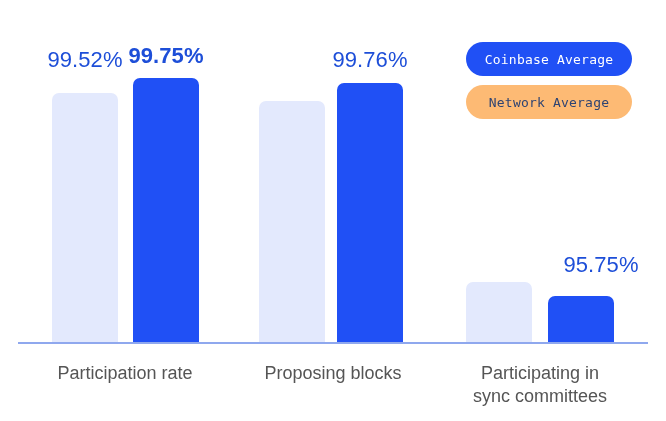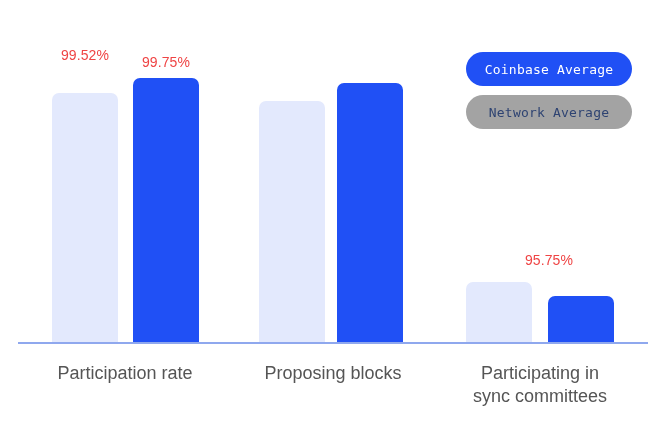--- a/index.html
+++ b/index.html
@@ -50,22 +50,22 @@
     background: #e3e9fd;
   }
   .bar.coinbase {
     background: #2050f5;
   }
 
   .bar-value {
     position: absolute;
     width: 90px;
     text-align: center;
-    font-size: 14px;
-    color: #ef4444;
+    font-size: 22px;
+    color: #1d4ed8;
     letter-spacing: 0.1px;
     white-space: nowrap;
   }
 
   
   .cat-label {
     position: absolute;
     top: 362px;
     width: 210px;
     text-align: center;
@@ -73,62 +73,62 @@
     line-height: 23px;
     color: #555555;
   }
 
   
   .legend {
     position: absolute;
     left: 466px;
     top: 42px;
     width: 166px;
-    margin-top: 10px;
   }
   .legend-pill {
     box-sizing: border-box;
     height: 34px;
     border-radius: 17px;
     display: flex;
     align-items: center;
     justify-content: center;
     font-family: "DejaVu Sans Mono", monospace;
     font-size: 13px;
     letter-spacing: 0.2px;
     white-space: nowrap;
   }
   .legend-pill.coinbase {
     background: #2050f5;
     color: #ffffff;
     margin-bottom: 9px;
   }
   .legend-pill.network {
-    background: #a3a3a3;
+    background: #fdba74;
     color: #2e4372;
   }
 </style>
 </head>
 <body>
 
 <div id="chart-root">
 
   <div class="plot-area">
 
     <div class="bar network" style="left:52px; height:251px;"></div>
     <div class="bar coinbase" style="left:133px; height:266px;"></div>
     <div class="bar-value" style="left:40px; top:47px;">99.52%</div>
-    <div class="bar-value" style="left:121px; top:54px;">99.75%</div>
+    <div class="bar-value" style="left:121px; top:43px;font-weight:bold;">99.75%</div>
 
     <div class="bar network" style="left:259px; height:243px;"></div>
     <div class="bar coinbase" style="left:337px; height:261px;"></div>
+    <div class="bar-value" style="left:325px; top:47px;">99.76%</div>
 
     <div class="bar network" style="left:466px; height:62px;"></div>
     <div class="bar coinbase" style="left:548px; height:48px;"></div>
-    <div class="bar-value" style="left:504px; top:252px;">95.75%</div>
+    <div class="bar-value" style="left:556px; top:252px;">95.75%</div>
 
     <div class="axis-baseline"></div>
   </div>
 
   <div class="cat-label" style="left:20px;">
     <div>Participation rate</div>
   </div>
 
   <div class="cat-label" style="left:228px;">
     <div>Proposing blocks</div>

